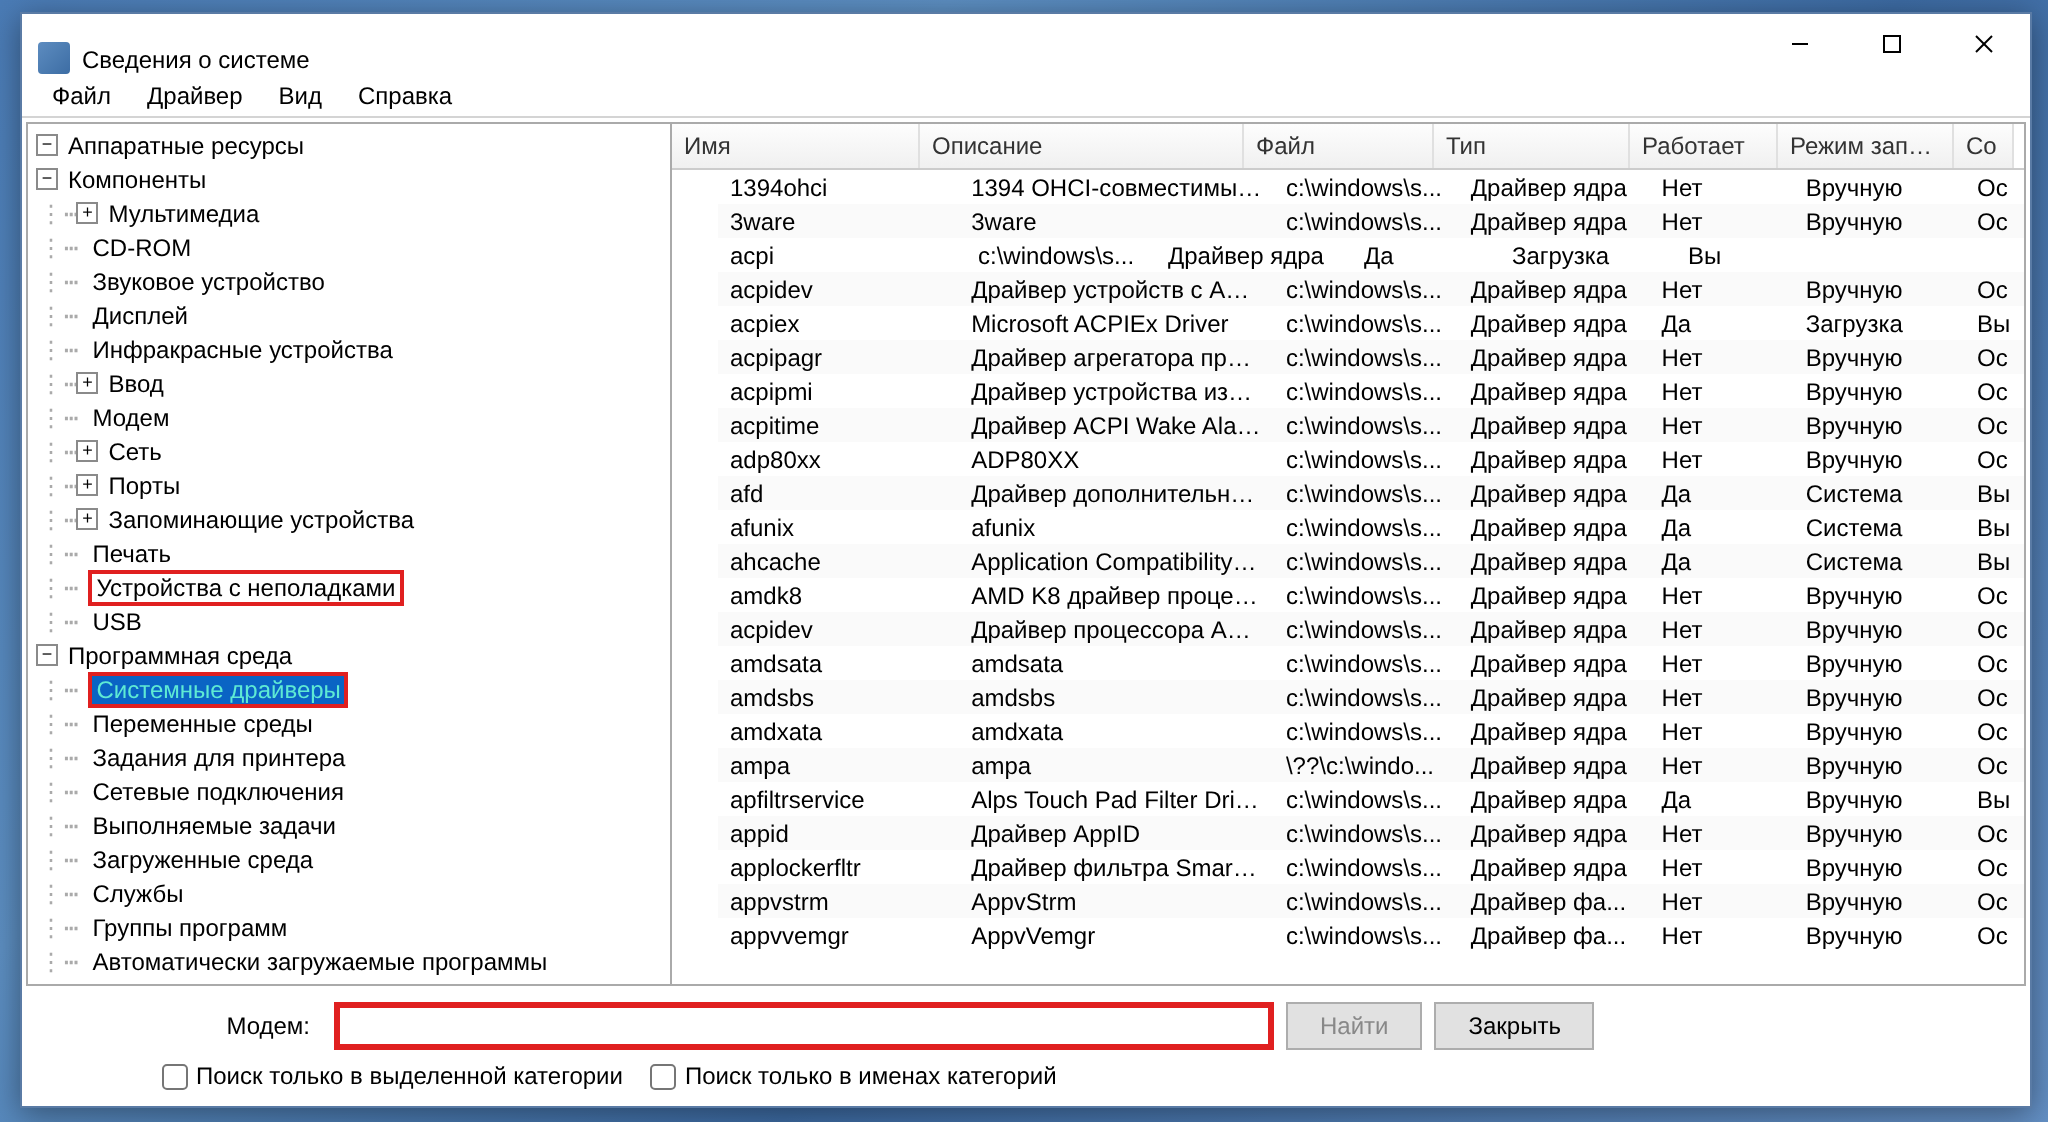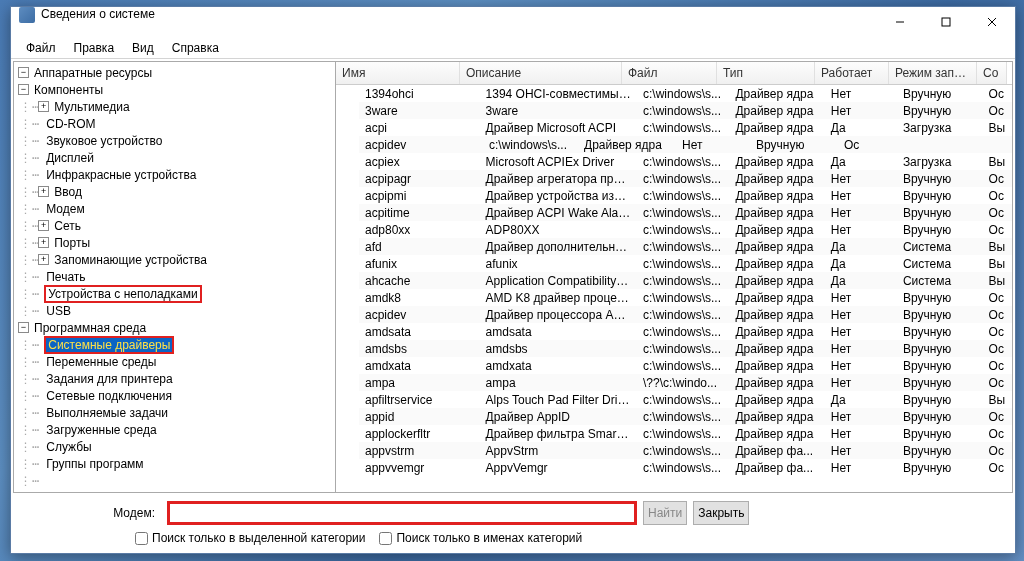--- a/index.html
+++ b/index.html
@@ -1,52 +1,52 @@
 <!DOCTYPE html>
 <html><head>
 <meta charset="utf-8">
 <style>
 * { box-sizing: border-box; margin: 0; padding: 0; font-family: 'Segoe UI', Tahoma, sans-serif; font-size: 12px; }
 body { background: linear-gradient(135deg, #4a7bb5 0%, #5d8fc2 30%, #3d6ba3 60%, #6490c5 100%); width: 1024px; height: 561px; overflow: hidden; }
 .window { position: absolute; left: 10px; top: 6px; width: 1006px; height: 548px; background: #fff; border: 1px solid #5a7ba5; box-shadow: 0 3px 15px rgba(0,0,0,0.4); display: flex; flex-direction: column; }
-.titlebar { background: #fff; height: 30px; display: flex; align-items: flex-start; padding-left: 8px; }
+.titlebar { background: #fff; height: 30px; display: flex; align-items: flex-end; padding-left: 8px; }
 .titlebar .icon { width: 16px; height: 16px; margin-right: 6px; display: inline-block; background: linear-gradient(135deg,#5d8cc0,#3d6da4); border-radius: 2px; }
 .titlebar .title { flex: 1; color: #000; font-size: 12px; }
 .winbtns { display: flex; }
 .winbtn { width: 46px; height: 30px; display: flex; align-items: center; justify-content: center; color: #000; }
 .menubar { height: 22px; background: #fff; display: flex; align-items: center; padding: 0 6px; border-bottom: 1px solid #d4d4d4; }
 .menubar span { padding: 3px 9px; cursor: default; }
 .content { flex: 1; display: flex; border: 1px solid #aaa; margin: 2px; overflow: hidden; background: #fff; }
 .tree { width: 322px; border-right: 1px solid #aaa; overflow-y: auto; background: #fff; padding-top: 2px; }
 .tree-item { white-space: nowrap; padding: 1px 0 1px 4px; display: flex; align-items: center; height: 17px; cursor: default; }
 .tree-item .toggle { width: 11px; height: 11px; border: 1px solid #8a8a8a; display: inline-flex; align-items: center; justify-content: center; font-size: 9px; line-height: 1; color: #000; margin-right: 3px; flex-shrink: 0; }
 .tree-item .spacer { width: 14px; display: inline-block; flex-shrink: 0; }
 .tree-item .dots { display: inline-block; color: #aaa; letter-spacing: -1px; font-family: monospace; flex-shrink: 0; }
 .tree-item .label { padding: 0 2px; }
 .hl-red { border: 2px solid #e02020; }
-.hl-sel { background: #0a64c4; color: #fde047; border: 2px solid #e02020; }
+.hl-sel { background: #0a64c4; color: #5eead4; border: 2px solid #e02020; }
 .list { flex: 1; display: flex; flex-direction: column; overflow: hidden; justify-content: flex-end; }
 .list-header { display: flex; background: #fff; border-bottom: 1px solid #ccc; }
 .list-header .col { padding: 4px 6px; border-right: 1px solid #e0e0e0; color: #333; background: linear-gradient(#fdfdfd,#f0f0f0); cursor: default; overflow: hidden; text-overflow: ellipsis; white-space: nowrap; }
 .list-body { flex: 1; overflow-y: auto; overflow-x: auto; }
 .list-body::-webkit-scrollbar { width: 17px; height: 17px; }
 .list-body::-webkit-scrollbar-track { background: #f0f0f0; }
 .list-body::-webkit-scrollbar-thumb { background: #c1c1c1; border: 1px solid #a8a8a8; }
 .list-body::-webkit-scrollbar-button { background: #f0f0f0; border: 1px solid #cdcdcd; height: 17px; width: 17px; }
 .row { display: flex; height: 17px; align-items: center; margin-left: 23px; }
 .row:nth-child(even){ background: #fafafa; }
 .row .cell { padding: 1px 6px; overflow: hidden; text-overflow: ellipsis; white-space: nowrap; }
 .cw0{width:124px} .cw1{width:162px} .cw2{width:95px} .cw3{width:98px} .cw4{width:74px} .cw5{width:88px} .cw6{width:30px}
 .footer { padding: 6px 10px 8px; display: flex; flex-direction: column; gap: 6px; }
 .footer-row { display: flex; align-items: center; gap: 6px; }
 .search-label { width: 140px; text-align: right; padding-right: 6px; }
 .search-input { width: 470px; height: 24px; border: 3px solid #e02020; background: #fff; padding: 2px 4px; }
-.btn { height: 24px; padding: 0 4px; border: 1px solid #adadad; background: #e1e1e1; cursor: default; }
+.btn { height: 24px; padding: 0 16px; border: 1px solid #adadad; background: #e1e1e1; cursor: default; }
 .btn:disabled { color: #888; }
-.checks { margin-left: 114px; display: flex; gap: 14px; align-items: center; }
+.checks { margin-left: 60px; display: flex; gap: 14px; align-items: center; }
 .checks label { display: flex; align-items: center; gap: 4px; }
 </style>
 </head>
 <body>
 
 <div class="window">
   <div class="titlebar">
     <span class="icon"></span>
     <span class="title">Сведения о системе</span>
     <div class="winbtns">
@@ -64,21 +64,21 @@
           <svg width="10" height="10">
             <line x1="1" y1="1" x2="9" y2="9" stroke="currentColor"></line>
             <line x1="9" y1="1" x2="1" y2="9" stroke="currentColor"></line>
           </svg>
         </div>
     </div>
   </div>
 
   <div class="menubar" id="menubar">
       <span>Файл</span>
-      <span>Правка</span>
+      <span>Драйвер</span>
       <span>Вид</span>
       <span>Справка</span>
     </div>
 
   <div class="content">
     <div class="tree" id="tree">
         <div class="tree-item">
           <span class="toggle">−</span>
           <span class="label">Аппаратные ресурсы</span>
         </div>
@@ -213,20 +213,21 @@
         <div class="tree-item">
           <span class="dots" style="width:14px;text-align:center">⋮</span>
           <span class="dots">⋯</span>
           <span class="spacer" style="width:6px"></span>
           <span class="label">Группы программ</span>
         </div>
         <div class="tree-item">
           <span class="dots" style="width:14px;text-align:center">⋮</span>
           <span class="dots">⋯</span>
           <span class="spacer" style="width:6px"></span>
+          <span class="label">Автоматически загружаемые программы</span>
         </div>
         <div class="tree-item">
           <span class="dots" style="width:14px;text-align:center">⋮</span>
           <span class="dots">⋯</span>
           <span class="spacer" style="width:6px"></span>
           <span class="label">Регистрация OLE</span>
         </div>
       </div>
     <div class="list">
       <div class="list-header" id="lhdr">
@@ -252,29 +253,29 @@
             <div class="cell cw0">3ware</div>
             <div class="cell cw1">3ware</div>
             <div class="cell cw2">c:\windows\s...</div>
             <div class="cell cw3">Драйвер ядра</div>
             <div class="cell cw4">Нет</div>
             <div class="cell cw5">Вручную</div>
             <div class="cell cw6">Ос</div>
           </div>
           <div class="row">
             <div class="cell cw0">acpi</div>
-            <div class="cell cw1">Драйвер Microsoft ACPI</div>
             <div class="cell cw2">c:\windows\s...</div>
             <div class="cell cw3">Драйвер ядра</div>
             <div class="cell cw4">Да</div>
             <div class="cell cw5">Загрузка</div>
             <div class="cell cw6">Вы</div>
           </div>
           <div class="row">
             <div class="cell cw0">acpidev</div>
+            <div class="cell cw1">Драйвер устройств с ACPI</div>
             <div class="cell cw2">c:\windows\s...</div>
             <div class="cell cw3">Драйвер ядра</div>
             <div class="cell cw4">Нет</div>
             <div class="cell cw5">Вручную</div>
             <div class="cell cw6">Ос</div>
           </div>
           <div class="row">
             <div class="cell cw0">acpiex</div>
             <div class="cell cw1">Microsoft ACPIEx Driver</div>
             <div class="cell cw2">c:\windows\s...</div>

